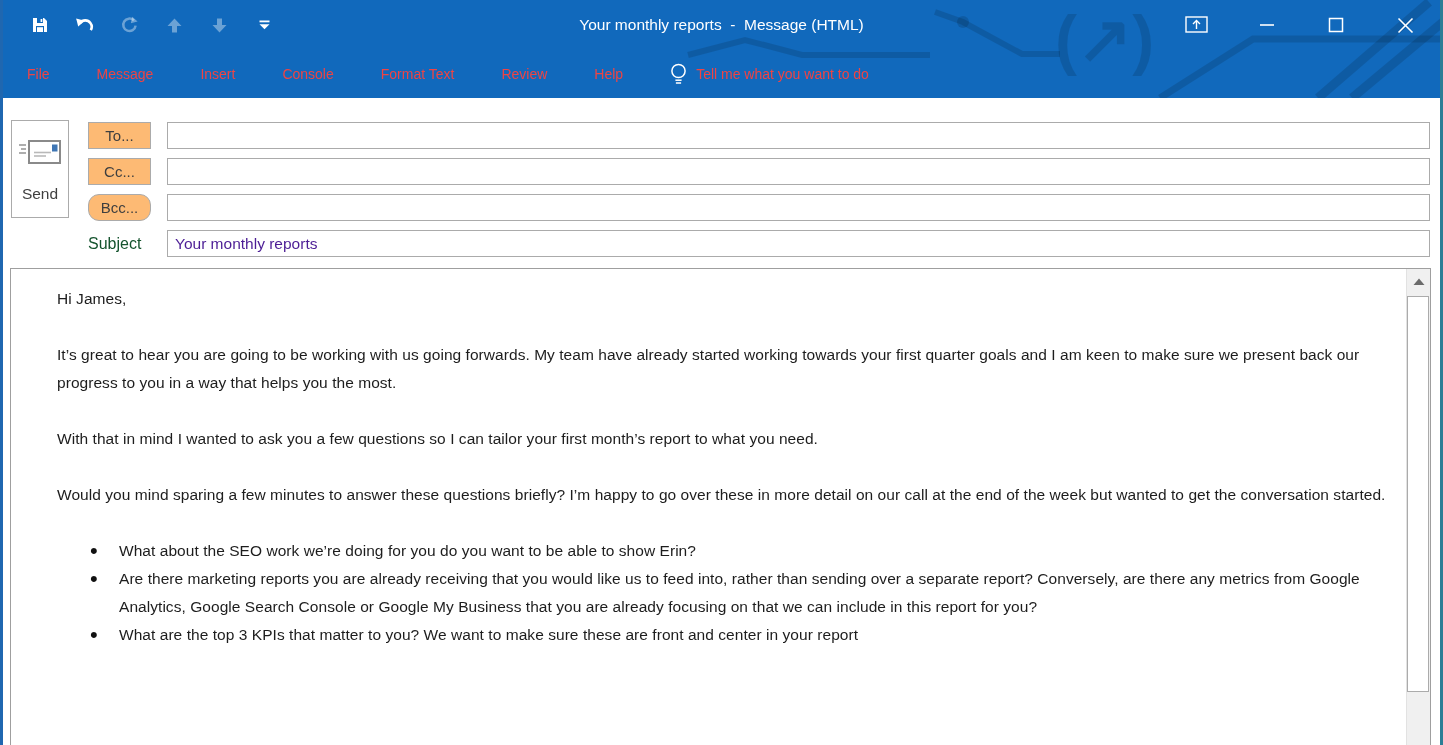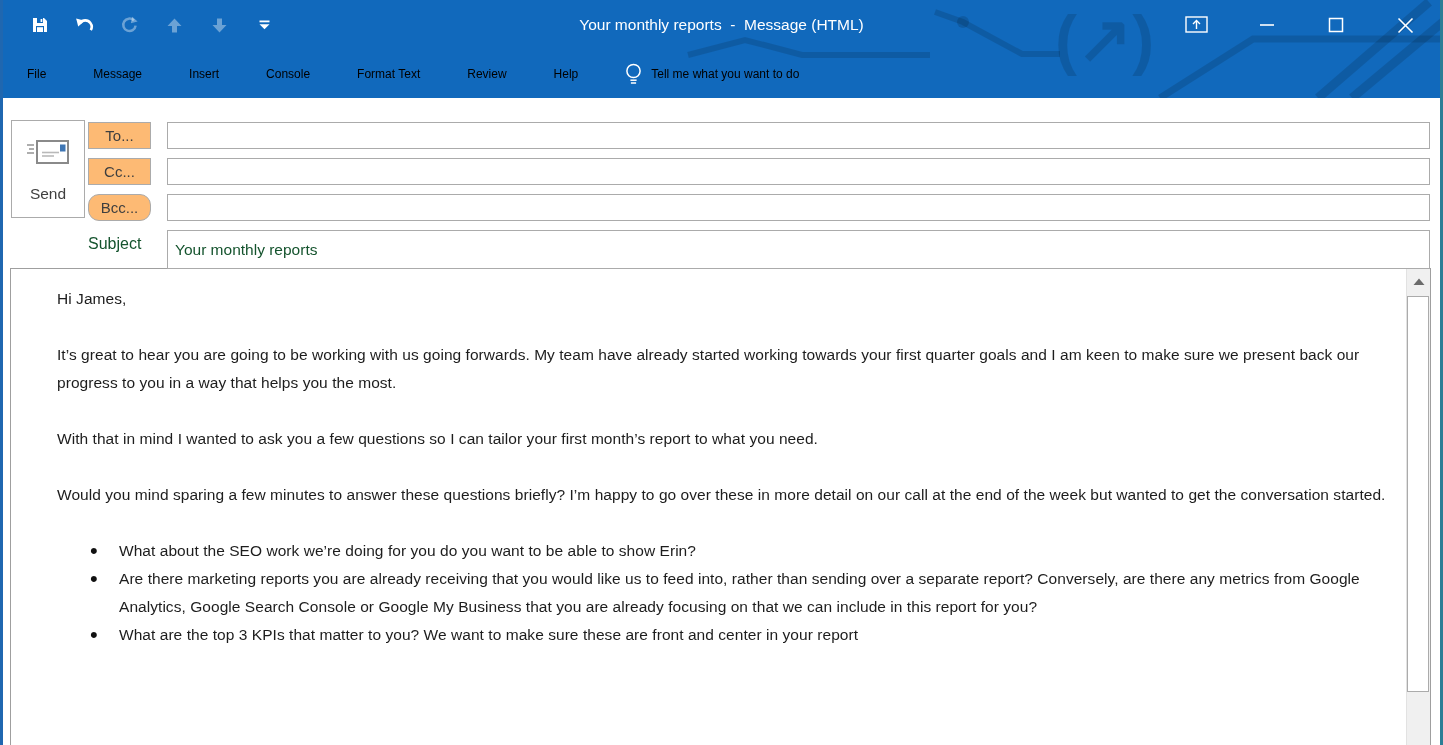--- a/index.html
+++ b/index.html
@@ -27,48 +27,48 @@
     text-align:center;color:#ffffff;font-size:15.5px;white-space:pre;z-index:7;pointer-events:none;
   }
 
   .winctrl{position:absolute;top:0;height:50px;display:flex;align-items:center;justify-content:center;width:46px;cursor:pointer;z-index:8;}
   .ctrl-ribbonopts{left:1174px;}
   .ctrl-min{left:1244px;}
   .ctrl-max{left:1313px;}
   .ctrl-close{left:1382px;}
 
   .tabs{position:absolute;left:27px;top:50px;height:48px;display:flex;align-items:center;gap:47px;z-index:8;}
-  .tab{color:#000000;font-size:12px;cursor:pointer;white-space:nowrap;}
+  .tab{color:#ef4444;font-size:14px;cursor:pointer;white-space:nowrap;}
   .tellme{display:flex;align-items:center;gap:9px;cursor:pointer;}
   .tellme svg{display:block;}
 
   
   .compose-bg{position:absolute;left:3px;top:98px;width:1437px;height:170px;background:#fff;}
 
   .send-button{
-    position:absolute;left:11px;top:120px;width:74px;height:98px;
+    position:absolute;left:11px;top:120px;width:58px;height:98px;
     border:1px solid #ababab;background:#fff;box-sizing:border-box;
     display:flex;flex-direction:column;align-items:center;justify-content:flex-start;cursor:pointer;z-index:10;
   }
   .send-button .env{margin-top:18px;}
   .send-label{margin-top:14px;font-size:15.5px;color:#3f3f3f;}
 
   .addr-btn{
     position:absolute;left:88px;width:63px;height:27px;border:1px solid #ababab;background:#fdba74;
     box-sizing:border-box;display:flex;align-items:center;justify-content:center;
     font-size:15px;color:#3f3f3f;cursor:pointer;z-index:10;
   }
   .addr-field{
     position:absolute;left:167px;width:1263px;height:27px;border:1px solid #ababab;background:#fff;
     box-sizing:border-box;z-index:10;cursor:text;
   }
   .subject-label{position:absolute;left:88px;top:235px;font-size:16px;color:#14532d;z-index:10;}
   .subject-input{
-    position:absolute;left:167px;top:230px;width:1263px;height:39px;border:1px solid #ababab;background:#fff;
-    box-sizing:border-box;z-index:10;font-family:"Liberation Sans",sans-serif;font-size:15.5px;color:#14532d;
+    position:absolute;left:167px;top:230px;width:1263px;height:27px;border:1px solid #ababab;background:#fff;
+    box-sizing:border-box;z-index:10;font-family:"Liberation Sans",sans-serif;font-size:15.5px;color:#4c1d95;
     padding:0 0 0 7px;outline:none;
   }
 
   
   .body-box{
     position:absolute;left:10px;top:268px;width:1421px;height:480px;
     border:1px solid #9f9f9f;background:#fff;box-sizing:border-box;z-index:9;cursor:text;
   }
   .body-text{
     position:absolute;left:6px;top:16px;width:1358px;

